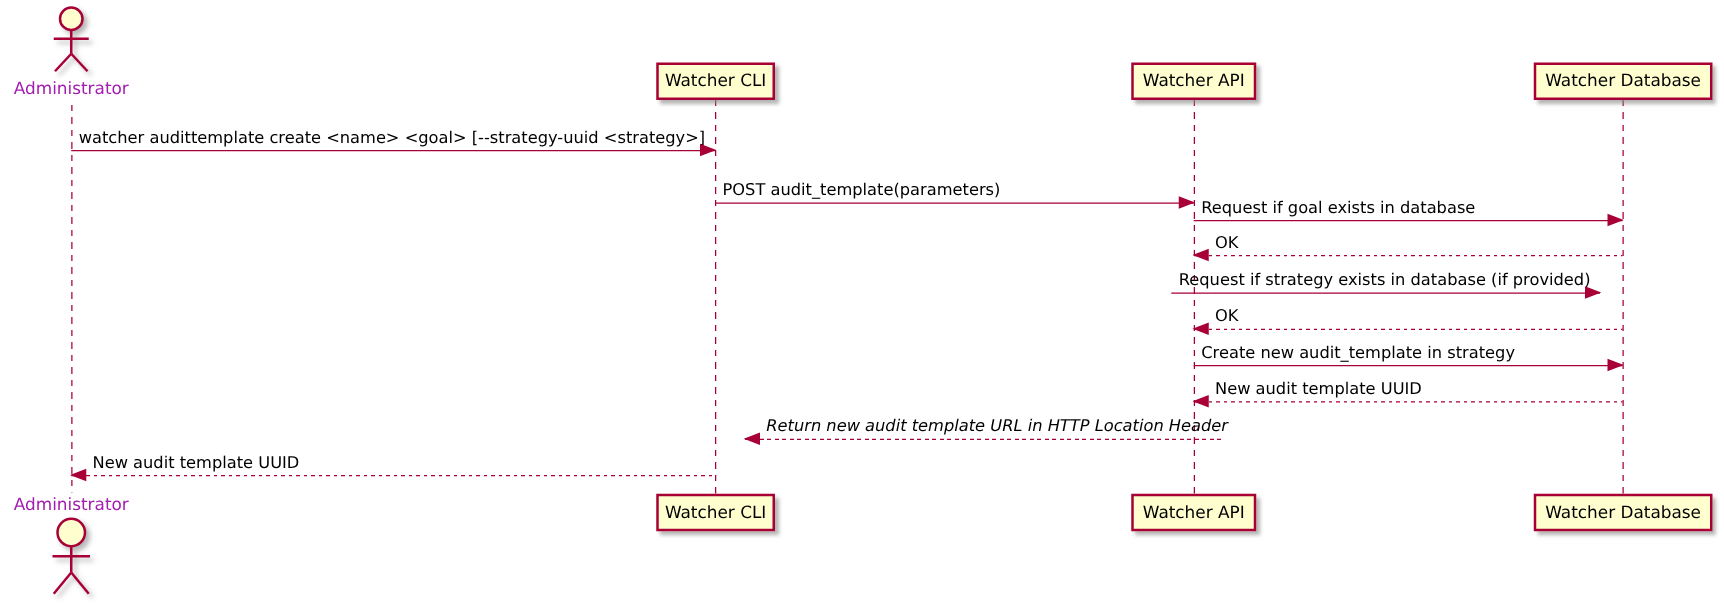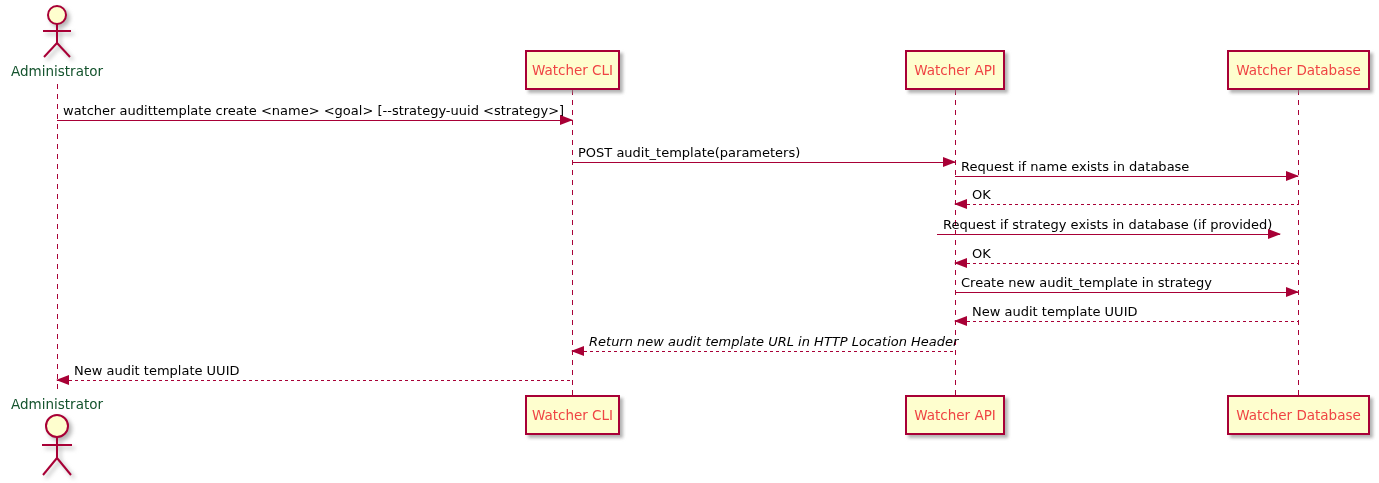--- a/index.html
+++ b/index.html
@@ -11,42 +11,42 @@
     overflow: hidden;
     background: #ffffff;
   }
   .lifeline {
     position: absolute;
     width: 1px;
     background: repeating-linear-gradient(to bottom, #A80036 0 5px, transparent 5px 10px);
   }
   .pbox {
     position: absolute;
-    height: 40px;
+    height: 30px;
     background: #FEFECE;
     border: 2px solid #A80036;
     box-sizing: border-box;
     box-shadow: 3px 3px 3px rgba(140,140,140,0.65);
     display: flex;
     align-items: center;
     justify-content: center;
     font-size: 13.5px;
-    color: #ef4444;
+    color: #000000;
     white-space: nowrap;
   }
   .actor-figure {
     position: absolute;
     filter: drop-shadow(3px 3px 2px rgba(150,150,150,0.7));
   }
   .actor-label {
     position: absolute;
     width: 114px;
     text-align: center;
     font-size: 13.5px;
-    color: #14532d;
+    color: #a21caf;
     white-space: nowrap;
   }
   .msg {
     position: absolute;
     height: 1px;
   }
   .msg.solid  { background: #A80036; }
   .msg.dashed { background: repeating-linear-gradient(to right, #A80036 0 3px, transparent 3px 6px); }
   .msg-label {
     position: absolute;
@@ -103,21 +103,21 @@
     <span class="msg-label">watcher audittemplate create &lt;name&gt; &lt;goal&gt; [--strategy-uuid &lt;strategy&gt;]</span>
     <span class="arrowhead r"></span>
   </div>
 
   <div class="msg solid right" style="left:572px; top:162px; width:383px;">
     <span class="msg-label">POST audit_template(parameters)</span>
     <span class="arrowhead r"></span>
   </div>
 
   <div class="msg solid right" style="left:955px; top:176px; width:343px;">
-    <span class="msg-label">Request if name exists in database</span>
+    <span class="msg-label">Request if goal exists in database</span>
     <span class="arrowhead r"></span>
   </div>
 
   <div class="msg dashed left" style="left:955px; top:204px; width:343px;">
     <span class="msg-label">OK</span>
     <span class="arrowhead l"></span>
   </div>
 
   <div class="msg solid right" style="left:937px; top:234px; width:343px;">
     <span class="msg-label">Request if strategy exists in database (if provided)</span>
@@ -132,21 +132,21 @@
   <div class="msg solid right" style="left:955px; top:292px; width:343px;">
     <span class="msg-label">Create new audit_template in strategy</span>
     <span class="arrowhead r"></span>
   </div>
 
   <div class="msg dashed left" style="left:955px; top:321px; width:343px;">
     <span class="msg-label">New audit template UUID</span>
     <span class="arrowhead l"></span>
   </div>
 
-  <div class="msg dashed left" style="left:572px; top:351px; width:383px;font-style:italic;">
+  <div class="msg dashed left" style="left:596px; top:351px; width:383px;font-style:italic;">
     <span class="msg-label">Return new audit template URL in HTTP Location Header</span>
     <span class="arrowhead l"></span>
   </div>
 
   <div class="msg dashed left" style="left:57px; top:380px; width:515px;">
     <span class="msg-label">New audit template UUID</span>
     <span class="arrowhead l"></span>
   </div>
 
   <div class="pbox" style="left:525px;  top:395px; width:95px;">

